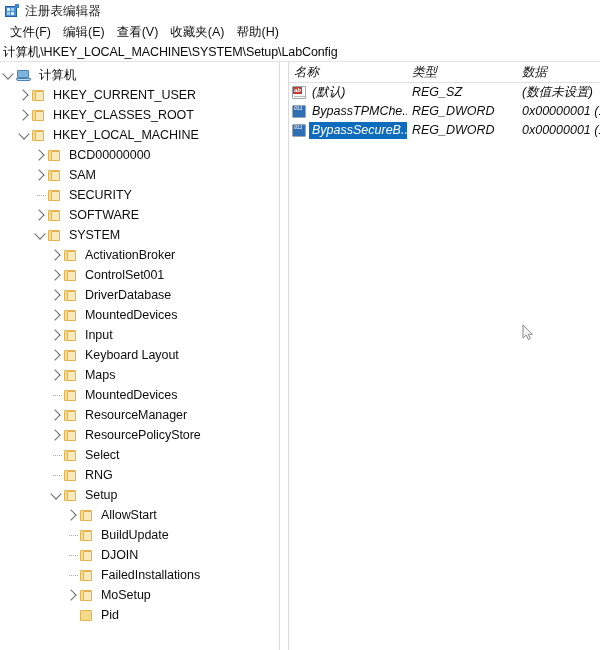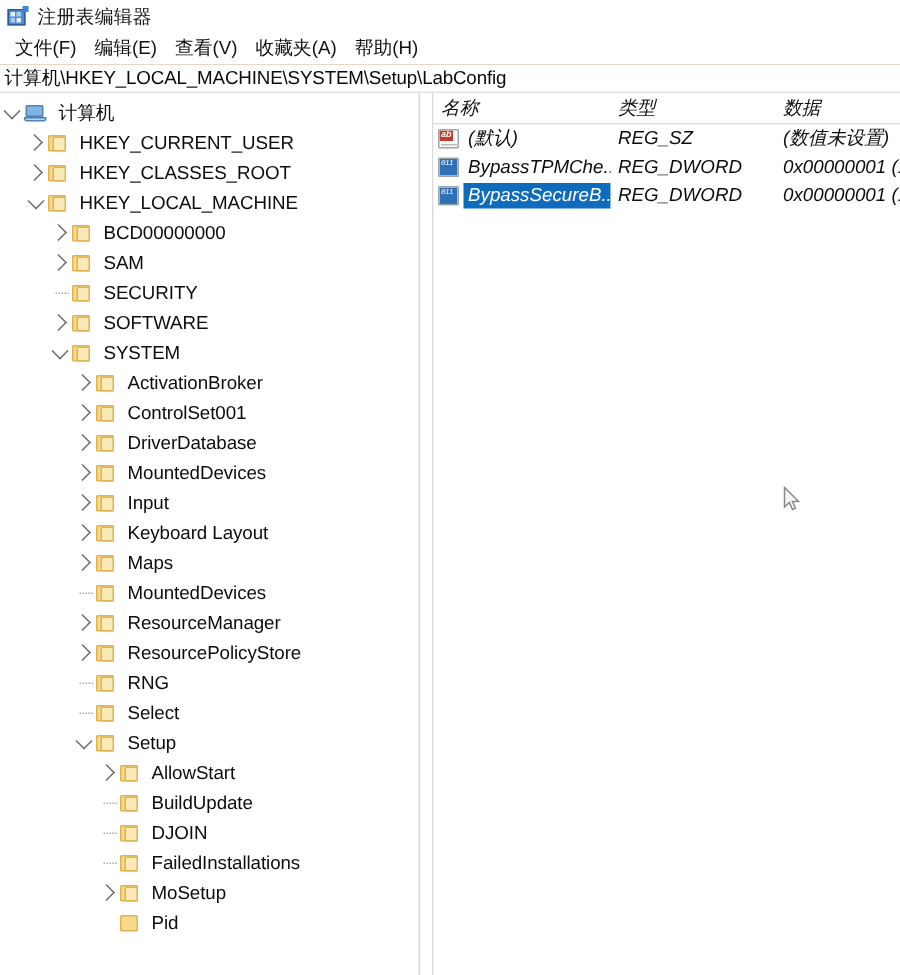--- a/index.html
+++ b/index.html
@@ -590,34 +590,34 @@
             <div style="width: 16px; flex: 0 0 16px; height: 20px;"></div>
             <div style="width: 16px; flex: 0 0 16px; height: 20px;"></div>
             <div style="width: 16px; flex: 0 0 16px; height: 20px;"></div>
             <div class="twist">
               <div class="stub"></div>
             </div>
             <div class="folder">
               <div class="back"></div>
               <div class="front"></div>
             </div>
+            <div class="tlabel">Select</div>
+          </div>
+          <div class="tnode">
+            <div style="width: 16px; flex: 0 0 16px; height: 20px;"></div>
+            <div style="width: 16px; flex: 0 0 16px; height: 20px;"></div>
+            <div style="width: 16px; flex: 0 0 16px; height: 20px;"></div>
+            <div class="twist">
+              <div class="stub"></div>
+            </div>
+            <div class="folder">
+              <div class="back"></div>
+              <div class="front"></div>
+            </div>
             <div class="tlabel">RNG</div>
-          </div>
-          <div class="tnode">
-            <div style="width: 16px; flex: 0 0 16px; height: 20px;"></div>
-            <div style="width: 16px; flex: 0 0 16px; height: 20px;"></div>
-            <div style="width: 16px; flex: 0 0 16px; height: 20px;"></div>
-            <div class="twist">
-              <div class="stub"></div>
-            </div>
-            <div class="folder">
-              <div class="back"></div>
-              <div class="front"></div>
-            </div>
-            <div class="tlabel">Select</div>
           </div>
           <div class="tnode">
             <div style="width: 16px; flex: 0 0 16px; height: 20px;"></div>
             <div style="width: 16px; flex: 0 0 16px; height: 20px;"></div>
             <div style="width: 16px; flex: 0 0 16px; height: 20px;"></div>
             <div class="twist">
               <div class="chev down"></div>
             </div>
             <div class="folder">
               <div class="back"></div>

